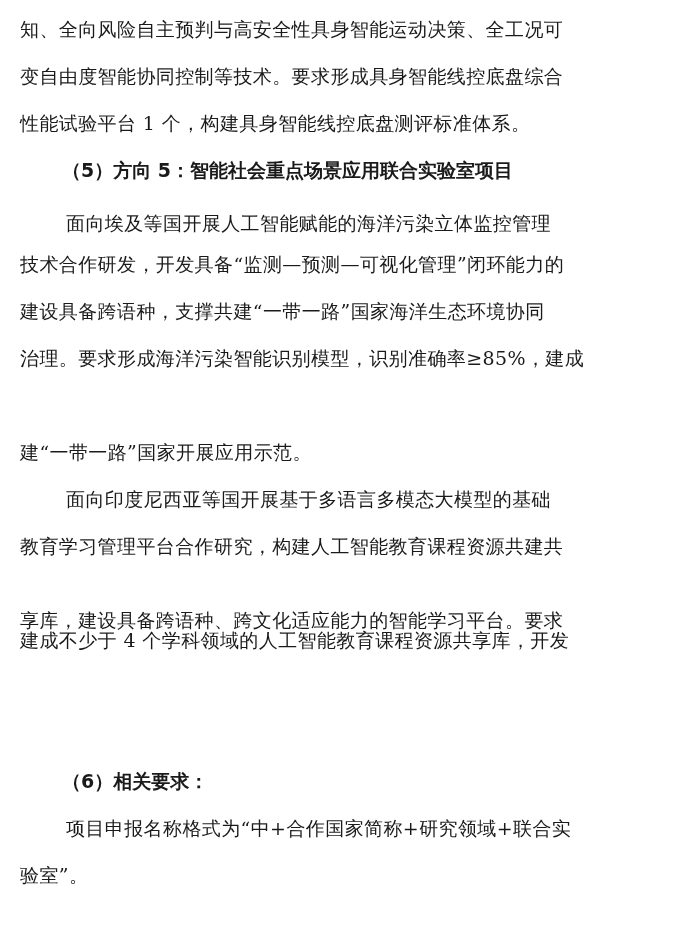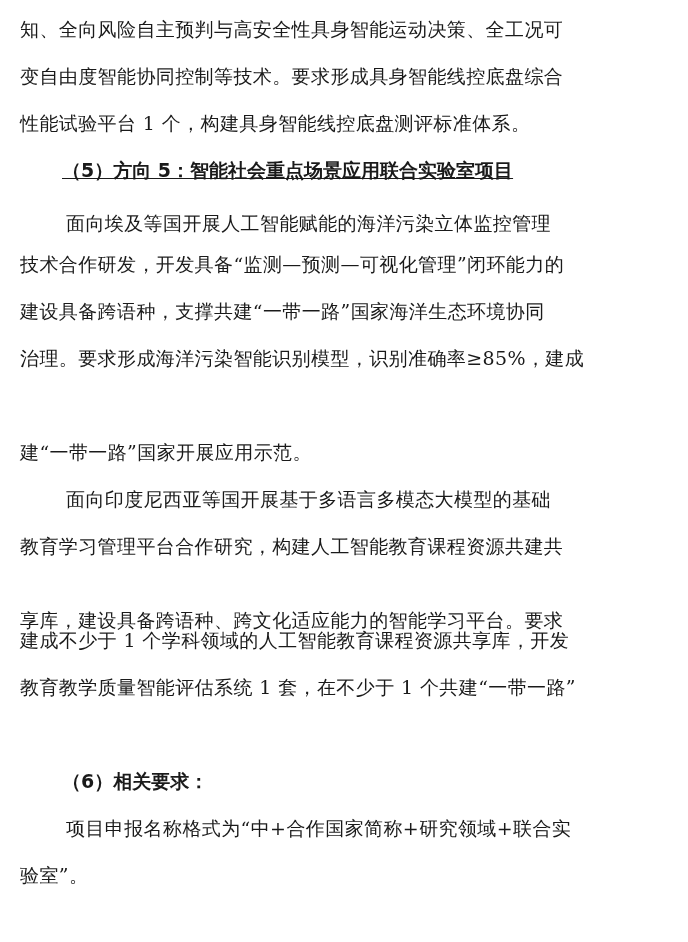--- a/index.html
+++ b/index.html
@@ -40,33 +40,32 @@
 </style>
 </head>
 <body>
 
 <div class="page">
 
   <div class="line" style="top:14px">知、全向风险自主预判与高安全性具身智能运动决策、全工况可</div>
   <div class="line" style="top:61px">变自由度智能协同控制等技术。要求形成具身智能线控底盘综合</div>
   <div class="line" style="top:108px">性能试验平台 1 个，构建具身智能线控底盘测评标准体系。</div>
 
-  <div class="line indent heading" style="top:155px; left:62px;text-decoration:underline;">（5）方向 5：智能社会重点场景应用联合实验室项目</div>
+  <div class="line indent heading" style="top:155px; left:62px;">（5）方向 5：智能社会重点场景应用联合实验室项目</div>
 
   <div class="line indent" style="top:208px">面向埃及等国开展人工智能赋能的海洋污染立体监控管理</div>
   <div class="line" style="top:249px">技术合作研发，开发具备“监测—预测—可视化管理”闭环能力的</div>
   <div class="line" style="top:296px">建设具备跨语种，支撑共建“一带一路”国家海洋生态环境协同</div>
   <div class="line" style="top:343px">治理。要求形成海洋污染智能识别模型，识别准确率≥85%，建成</div>
   <div class="line indent" style="top:484px">面向印度尼西亚等国开展基于多语言多模态大模型的基础</div>
 
   <div class="line" style="top:437px">建“一带一路”国家开展应用示范。</div>
   <div class="line" style="top:531px">教育学习管理平台合作研究，构建人工智能教育课程资源共建共</div>
   <div class="line" style="top:605px">享库，建设具备跨语种、跨文化适应能力的智能学习平台。要求</div>
-  <div class="line" style="top:625px">建成不少于 1 个学科领域的人工智能教育课程资源共享库，开发</div>
-  <div class="line" style="top:672px">教育教学质量智能评估系统 1 套，在不少于 1 个共建“一带一路”</div>
+  <div class="line" style="top:625px">建成不少于 4 个学科领域的人工智能教育课程资源共享库，开发</div>
 
   <div class="line indent heading" style="top:766px; left:62px;">（6）相关要求：</div>
 
   <div class="line indent" style="top:813px">项目申报名称格式为“中+合作国家简称+研究领域+联合实</div>
   <div class="line" style="top:860px">验室”。</div>
 
 </div>
 
 <style>
   

